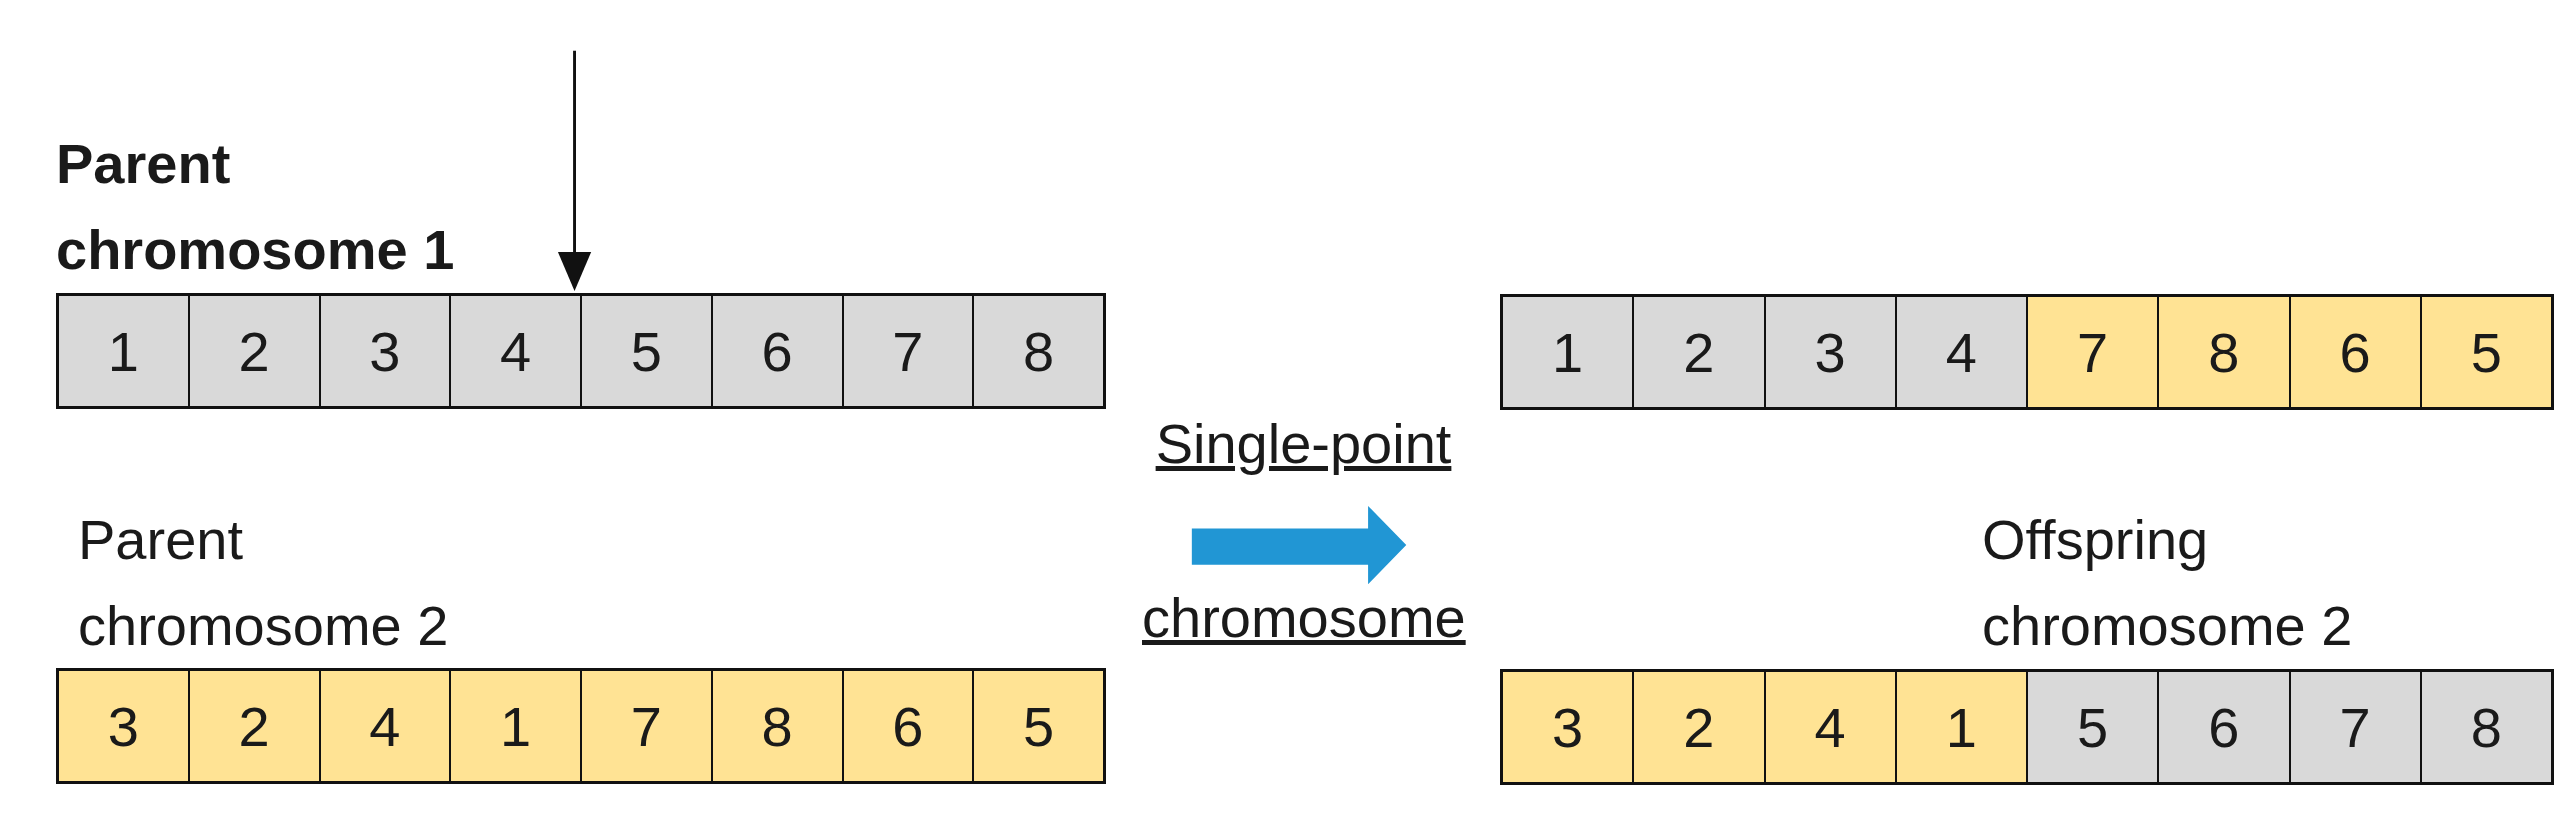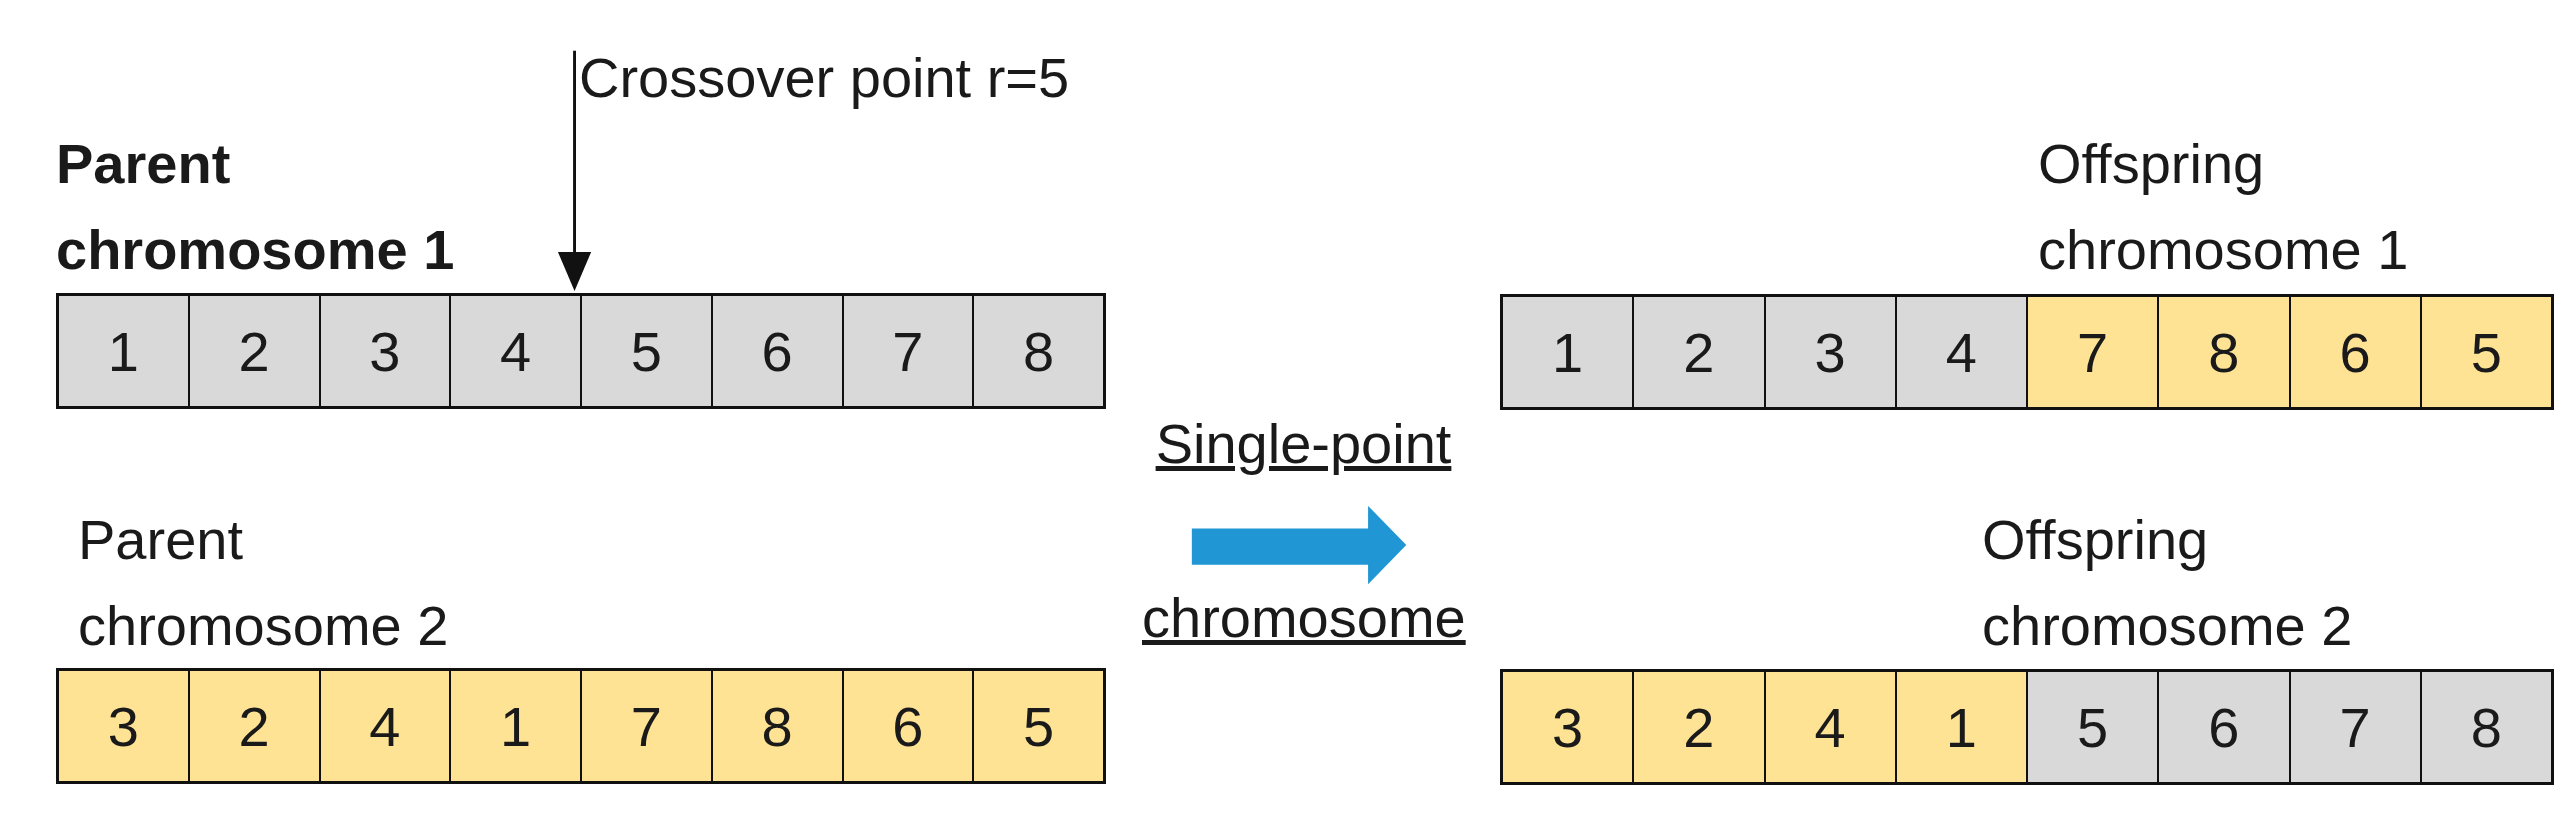--- a/index.html
+++ b/index.html
@@ -32,21 +32,20 @@
   .arrow-svg{position:absolute;}
   .down-arrow line{stroke:var(--border); stroke-width:3;}
   .down-arrow polygon{fill:var(--border);}
   .op-arrow polygon{fill:var(--blue);}
 </style>
 </head>
 <body>
 
 <div id="canvas">
 
-  <div class="annotation" style="left:579px; top:45px;">Crossover point r=5</div>
   <svg class="arrow-svg down-arrow" style="left:547px; top:39px;" width="59" height="256" viewBox="0 0 60 262">
     <line x1="28" y1="12" x2="28" y2="222"></line>
     <polygon points="11,218 45,218 28,258"></polygon>
   </svg>
 
   <div class="label" style="left:56px; top:121px;font-weight:bold;"><span>Parent</span>
 <span>chromosome 1</span></div>
   <div class="chromo-row" style="left:56px; top:293px; width:1050px;">
     <div class="cell" style="background: rgb(217, 217, 217);">1</div>
     <div class="cell" style="background: rgb(217, 217, 217);">2</div>
@@ -70,22 +69,20 @@
     <div class="cell" style="background: rgb(255, 227, 148);">6</div>
     <div class="cell" style="background: rgb(255, 227, 148);">5</div>
   </div>
 
   <div class="op-label" style="left:1142px; top:411px;">Single-point</div>
   <svg class="arrow-svg op-arrow" style="left:1184px; top:498px;" width="235" height="98" viewBox="0 0 240 100">
     <polygon points="8,31 188,31 188,8 227,48 188,88 188,68 8,68"></polygon>
   </svg>
   <div class="op-label" style="left:1142px; top:585px;">chromosome</div>
 
-  <div class="label" style="left:2038px; top:121px;"><span>Offspring</span>
-<span>chromosome 1</span></div>
   <div class="chromo-row" style="left:1500px; top:294px; width:1054px;">
     <div class="cell" style="background: rgb(217, 217, 217);">1</div>
     <div class="cell" style="background: rgb(217, 217, 217);">2</div>
     <div class="cell" style="background: rgb(217, 217, 217);">3</div>
     <div class="cell" style="background: rgb(217, 217, 217);">4</div>
     <div class="cell" style="background: rgb(255, 227, 148);">7</div>
     <div class="cell" style="background: rgb(255, 227, 148);">8</div>
     <div class="cell" style="background: rgb(255, 227, 148);">6</div>
     <div class="cell" style="background: rgb(255, 227, 148);">5</div>
   </div>

